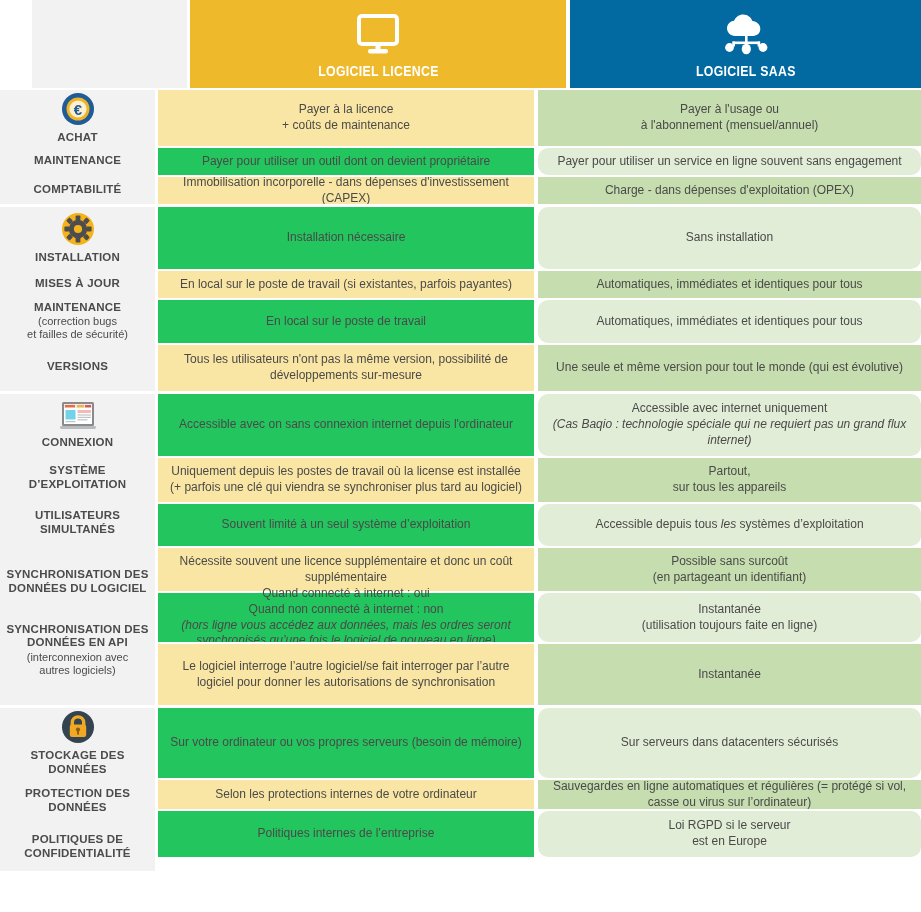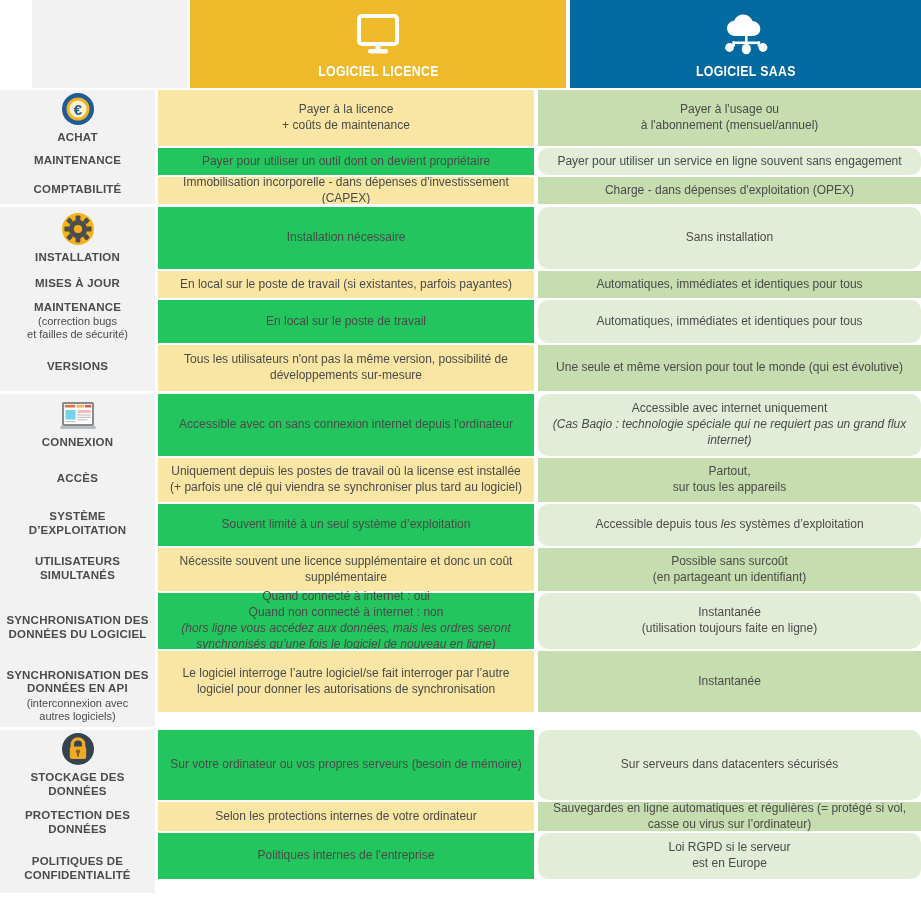--- a/index.html
+++ b/index.html
@@ -321,23 +321,20 @@
       <g fill="#bfc4c8">
         <rect x="17.5" y="13.4" width="13.5" height="1.2"></rect>
         <rect x="17.5" y="15.8" width="13.5" height="1.2"></rect>
         <rect x="17.5" y="18.2" width="10" height="1.2"></rect>
         <rect x="5.5" y="20" width="10" height="1.2"></rect>
       </g>
       <rect x="0" y="25" width="36" height="3" rx="1.4" fill="#b7bcc0"></rect>
     </svg></span>
             <div class="lbl-title">CONNEXION</div>
           </div>
-          <div class="lbl-cell" style="height: 46px;">
-            <div class="lbl-title">ACCÈS</div>
-          </div>
           <div class="lbl-cell" style="height: 44px;">
             <div class="lbl-title">SYSTÈME<br>D’EXPLOITATION</div>
           </div>
           <div class="lbl-cell" style="height: 45px;">
             <div class="lbl-title">UTILISATEURS<br>SIMULTANÉS</div>
           </div>
           <div class="lbl-cell" style="height: 73px;">
             <div class="lbl-title">SYNCHRONISATION DES<br>DONNÉES DU LOGICIEL</div>
           </div>
           <div class="lbl-cell" style="height: 63px;">
@@ -371,21 +368,21 @@
             </div>
           </div>
           <div class="row" style="height: 45px;">
             <div class="cell lic shade-a">
               <span>Nécessite souvent une licence supplémentaire et donc un coût supplémentaire</span>
             </div>
             <div class="cell saas shade-a">
               <span>Possible sans surcoût<br>(en partageant un identifiant)</span>
             </div>
           </div>
-          <div class="row" style="height: 58px;">
+          <div class="row" style="height: 51px;">
             <div class="cell lic shade-b">
               <span>Quand connecté à internet : oui<br>Quand non connecté à internet : non<br><i>(hors ligne vous accédez aux données, mais  les ordres seront synchronisés qu’une fois le logiciel de nouveau en ligne)</i></span>
             </div>
             <div class="cell saas shade-b">
               <span>Instantanée<br>(utilisation toujours faite en ligne)</span>
             </div>
           </div>
           <div class="row" style="height: 63px;">
             <div class="cell lic shade-a">
               <span>Le logiciel interroge l’autre logiciel/se fait interroger par l’autre logiciel pour donner les autorisations de synchronisation</span>

